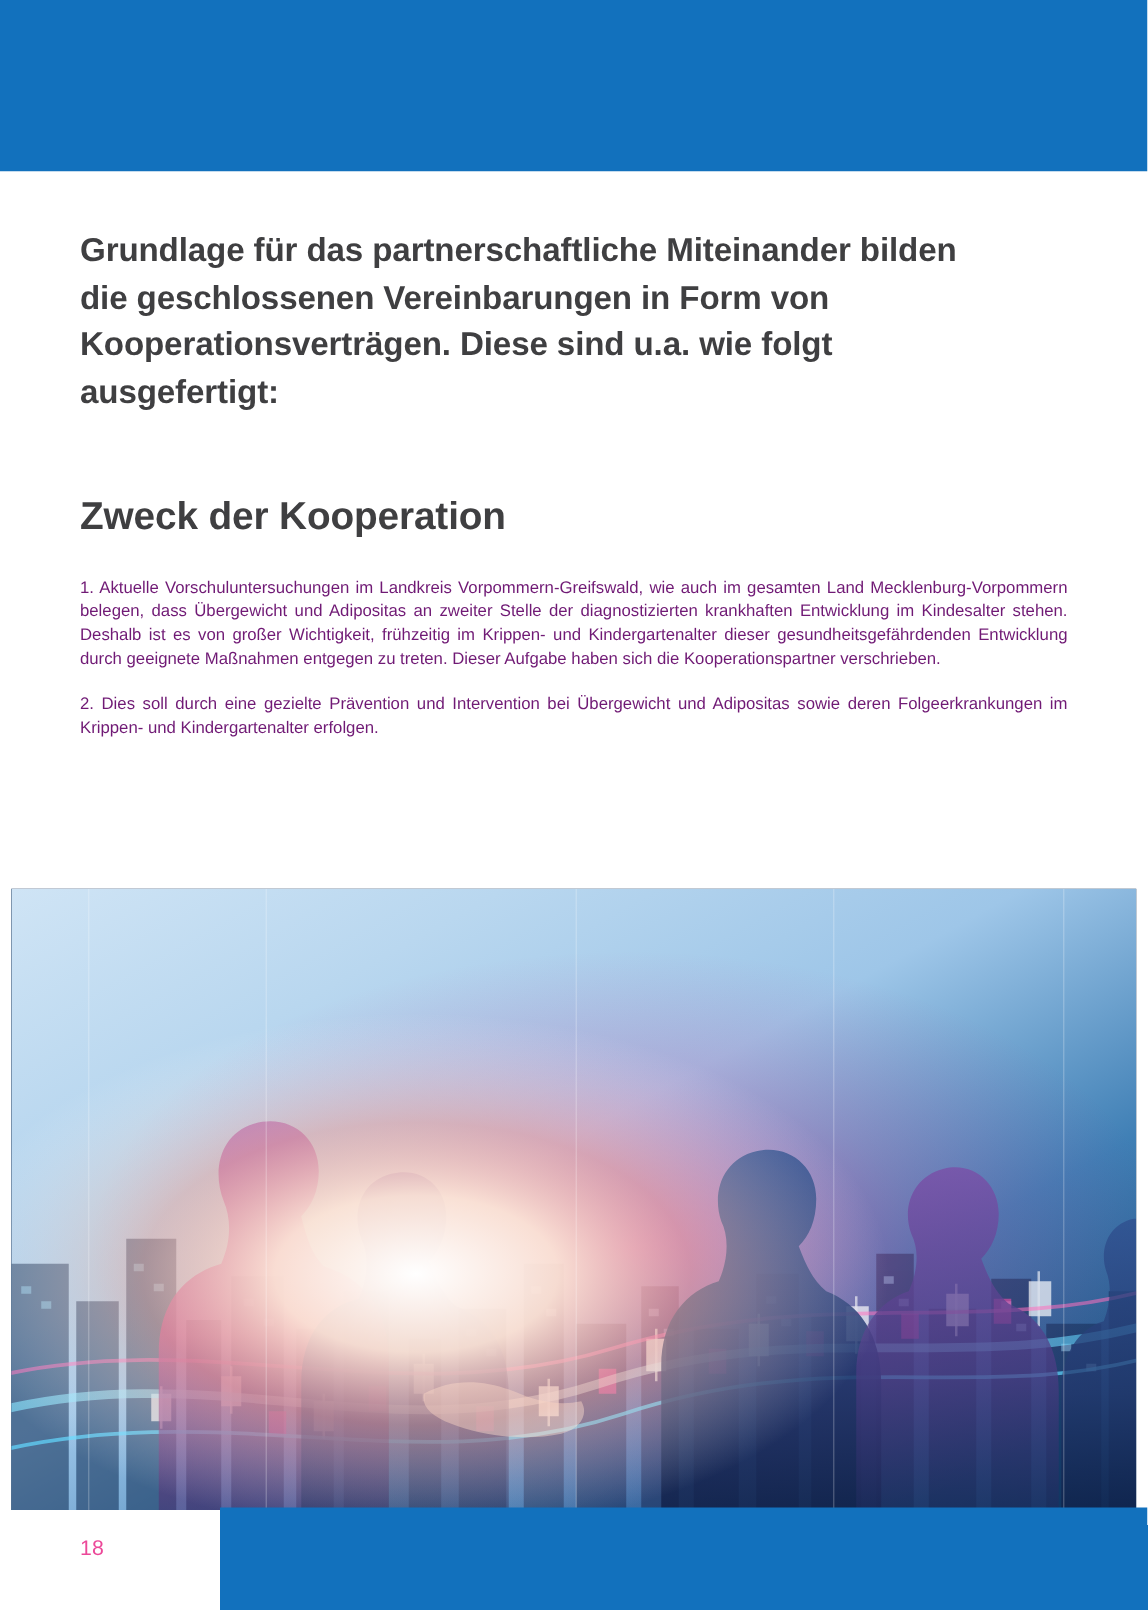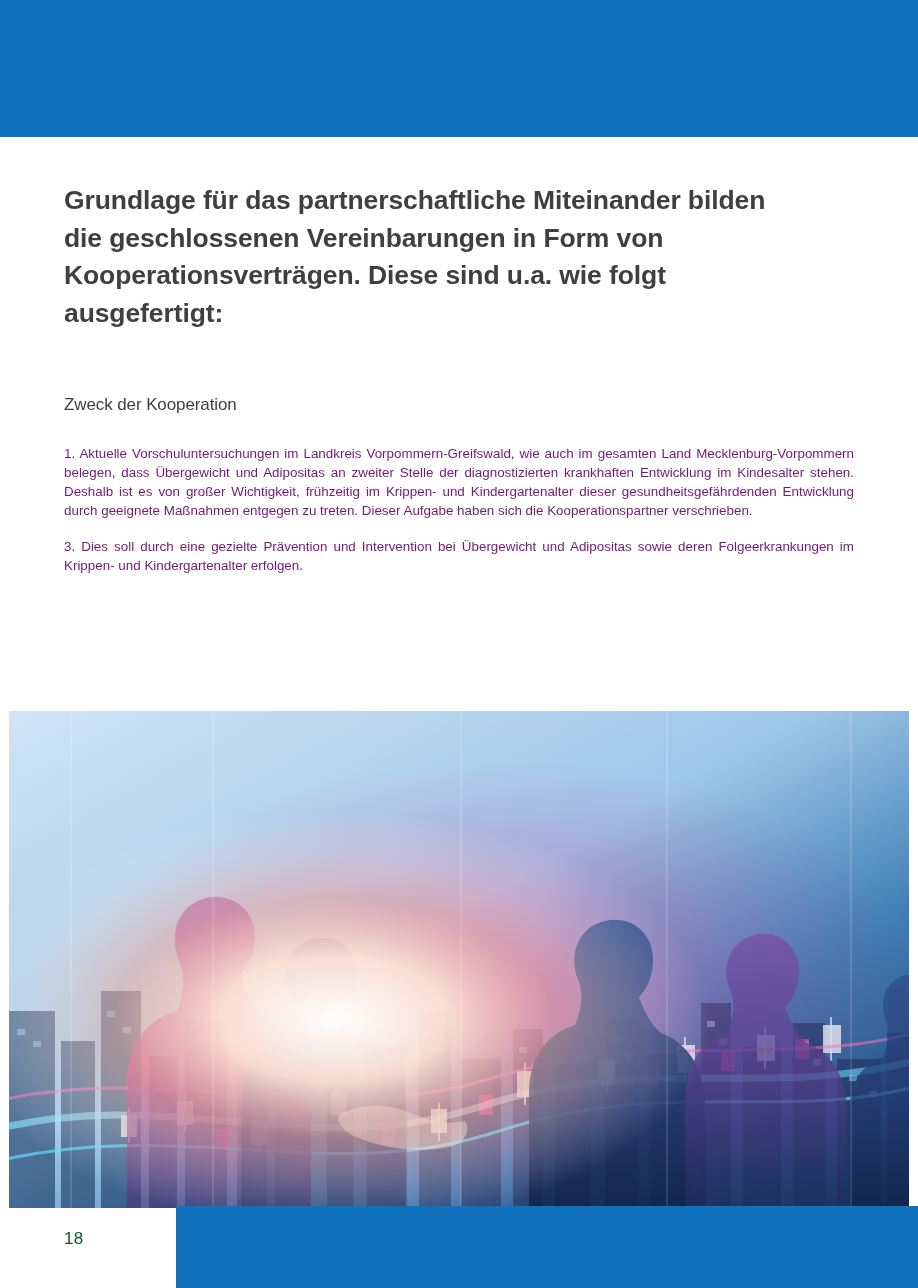--- a/index.html
+++ b/index.html
@@ -41,21 +41,21 @@
     height: 82px;
     background: #1271bd;
   }
 
   
   .folio {
     position: absolute;
     left: 64px;
     bottom: 39px;
     font-size: 17px;
-    color: #14532d;
+    color: #ec4899;
     letter-spacing: 0.2px;
   }
 
   
   .content {
     position: absolute;
     left: 0;
     top: 137px;
     width: 918px;
   }
@@ -66,22 +66,22 @@
     font-size: 26.5px;
     line-height: 1.42;
     font-weight: bold;
     color: #3f3f41;
     letter-spacing: -0.1px;
   }
 
   .section-title {
     margin: 0;
     padding: 62px 64px 0 64px;
-    font-size: 17px;
-    font-weight: normal;
+    font-size: 31px;
+    font-weight: bold;
     color: #3f3f41;
     letter-spacing: -0.1px;
   }
 
   .body-block {
     padding: 29px 64px 0 64px;
   }
 
   .body-block p {
     margin: 0 0 17px 0;
@@ -118,21 +118,21 @@
   <div class="top-band"></div>
 
   <div class="content">
 
     <h1 class="lede">Grundlage für das partnerschaftliche Miteinander bilden die geschlossenen Vereinbarungen in Form von Kooperationsverträgen. Diese sind u.a. wie folgt ausgefertigt:</h1>
 
     <h2 class="section-title">Zweck der Kooperation</h2>
 
     <div class="body-block">
       <p>1. Aktuelle Vorschuluntersuchungen im Landkreis Vorpommern-Greifswald, wie auch im gesamten Land Mecklenburg-Vorpommern belegen, dass Übergewicht und Adipositas an zweiter Stelle der diagnostizierten krankhaften Entwicklung im Kindesalter stehen. Deshalb ist es von großer Wichtigkeit, frühzeitig im Krippen- und Kindergartenalter dieser gesundheitsgefährdenden Entwicklung durch geeignete Maßnahmen entgegen zu treten. Dieser Aufgabe haben sich die Kooperationspartner verschrieben.</p>
-      <p>3. Dies soll durch eine gezielte Prävention und Intervention bei Übergewicht und Adipositas sowie deren Folgeerkrankungen im Krippen- und Kindergartenalter erfolgen.</p>
+      <p>2. Dies soll durch eine gezielte Prävention und Intervention bei Übergewicht und Adipositas sowie deren Folgeerkrankungen im Krippen- und Kindergartenalter erfolgen.</p>
     </div>
 
   </div>
 
   <div class="figure">
     <svg viewBox="0 0 900 497" preserveAspectRatio="none" role="img">
       <defs>
 
         <linearGradient id="bg" x1="0" y1="0" x2="1" y2="1">
           <stop offset="0%" stop-color="#cfe4f5"></stop>

